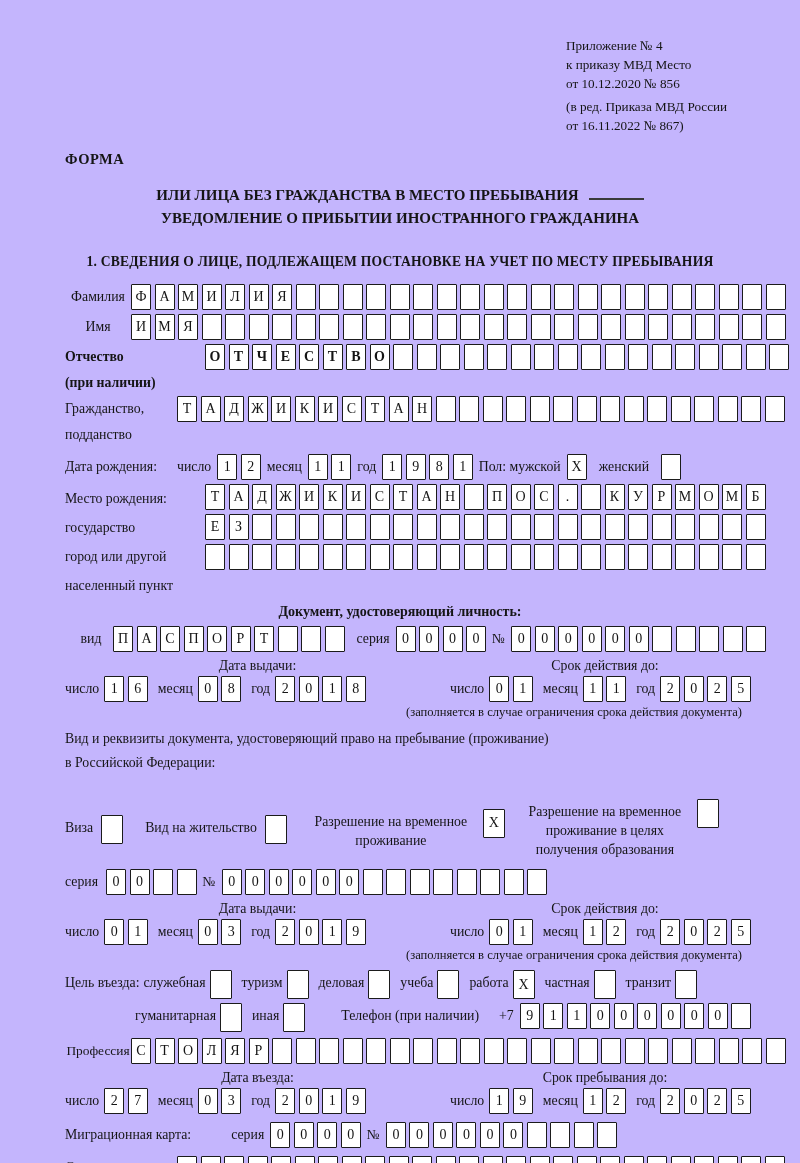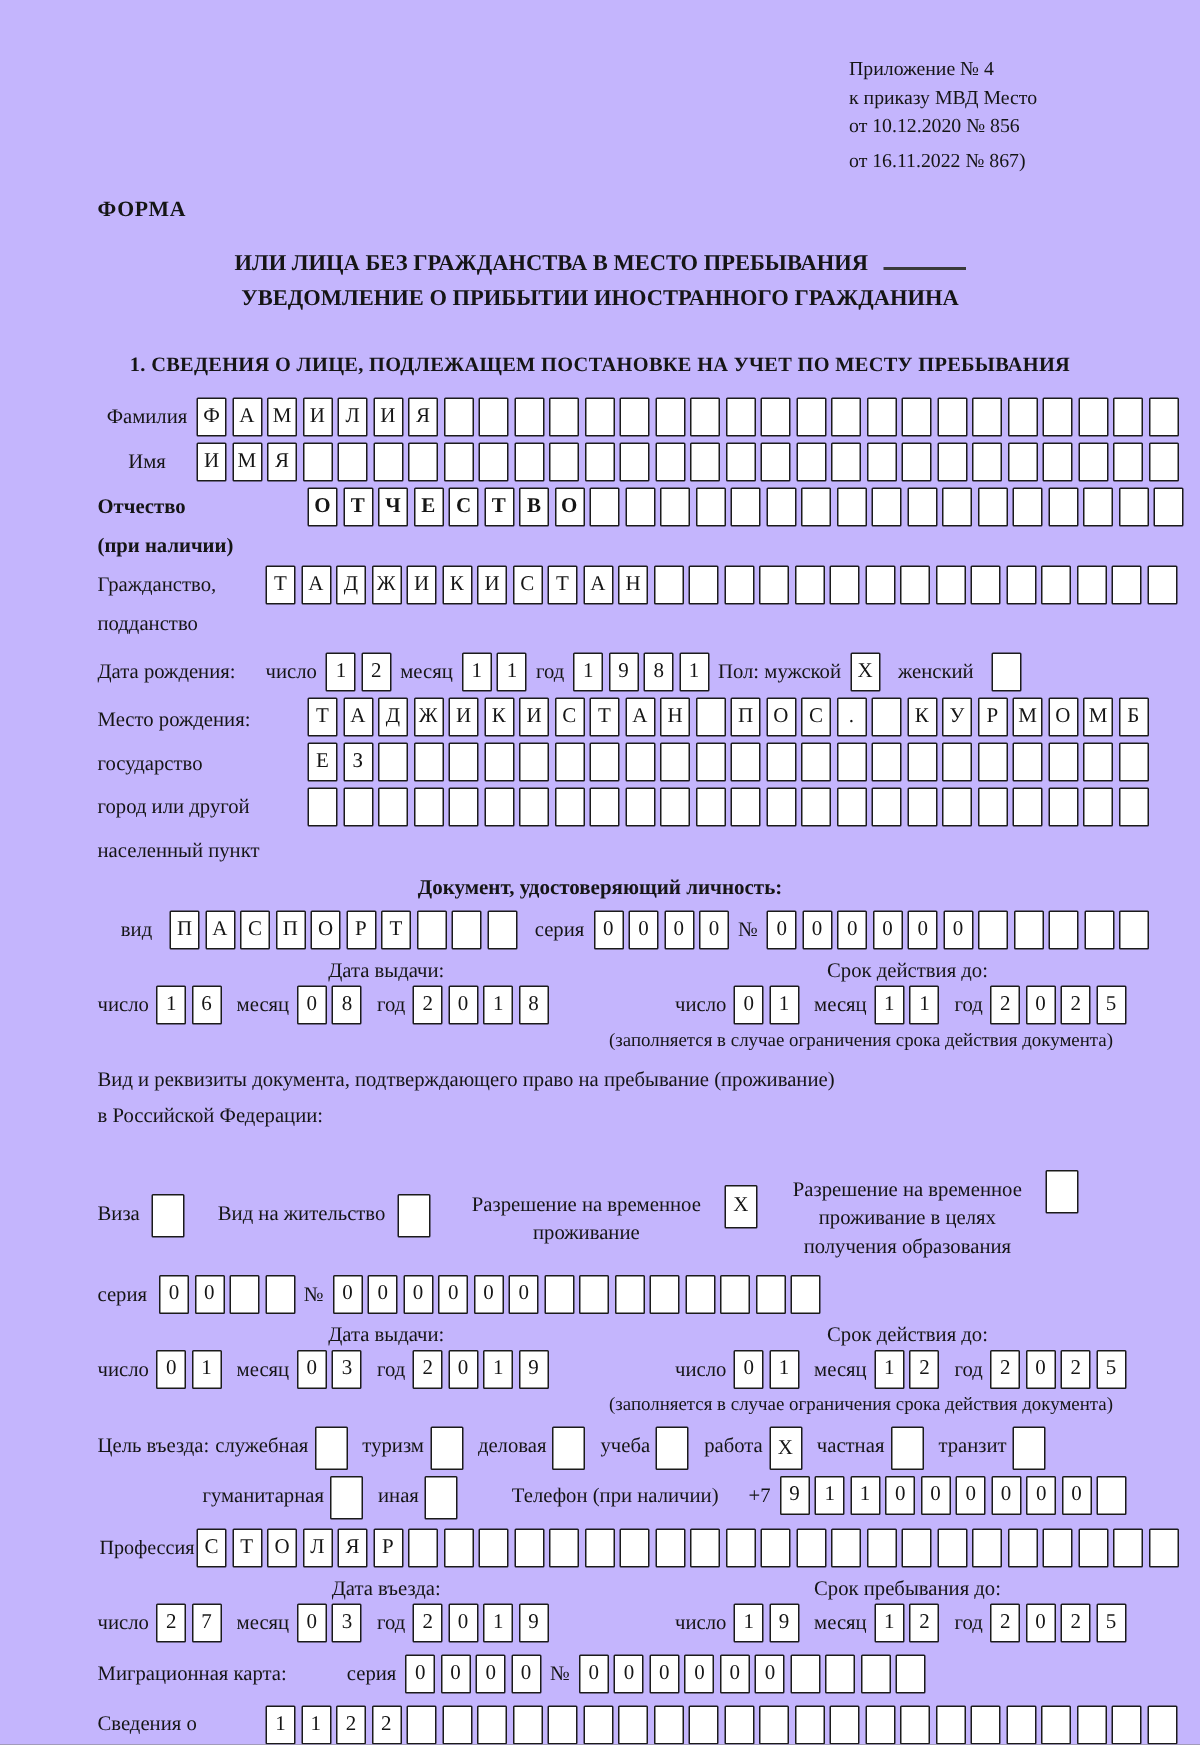--- a/index.html
+++ b/index.html
@@ -57,20 +57,21 @@
 <body>
 
 <div class="page">
 
   <div class="hdr">
     <div class="hdr-inner">
       <div>Приложение № 4</div>
       <div>к приказу МВД Место</div>
       <div>от 10.12.2020 № 856</div>
       <div class="hdr-edition">
+        <div>(в ред. Приказа МВД России</div>
         <div>от 16.11.2022 № 867)</div>
       </div>
     </div>
   </div>
 
   <div class="forma">ФОРМА</div>
 
   <div class="title">
     <div><span>ИЛИ ЛИЦА БЕЗ ГРАЖДАНСТВА В МЕСТО ПРЕБЫВАНИЯ</span><span class="blank-line"></span></div>
     <div>УВЕДОМЛЕНИЕ О ПРИБЫТИИ ИНОСТРАННОГО ГРАЖДАНИНА</div>
@@ -411,21 +412,21 @@
       <span class="cellrow">
           <span class="cell">2</span>
           <span class="cell">0</span>
           <span class="cell">2</span>
           <span class="cell">5</span>
         </span>
     </span>
   </div>
   <div class="note">(заполняется в случае ограничения срока действия документа)</div>
 
-  <div class="intro">Вид и реквизиты документа, подтверждающего право на пребывание (проживание)</div>
+  <div class="intro">Вид и реквизиты документа, удостоверяющий право на пребывание (проживание)</div>
   <div class="intro">в Российской Федерации:</div>
 
   <div class="opts">
     <span class="opt">
       <span class="txt">Виза</span>
       <span class="cellrow cbx">
           <span class="cell"></span>
         </span>
     </span>
     <span class="opt" style="margin-left:22px;">

